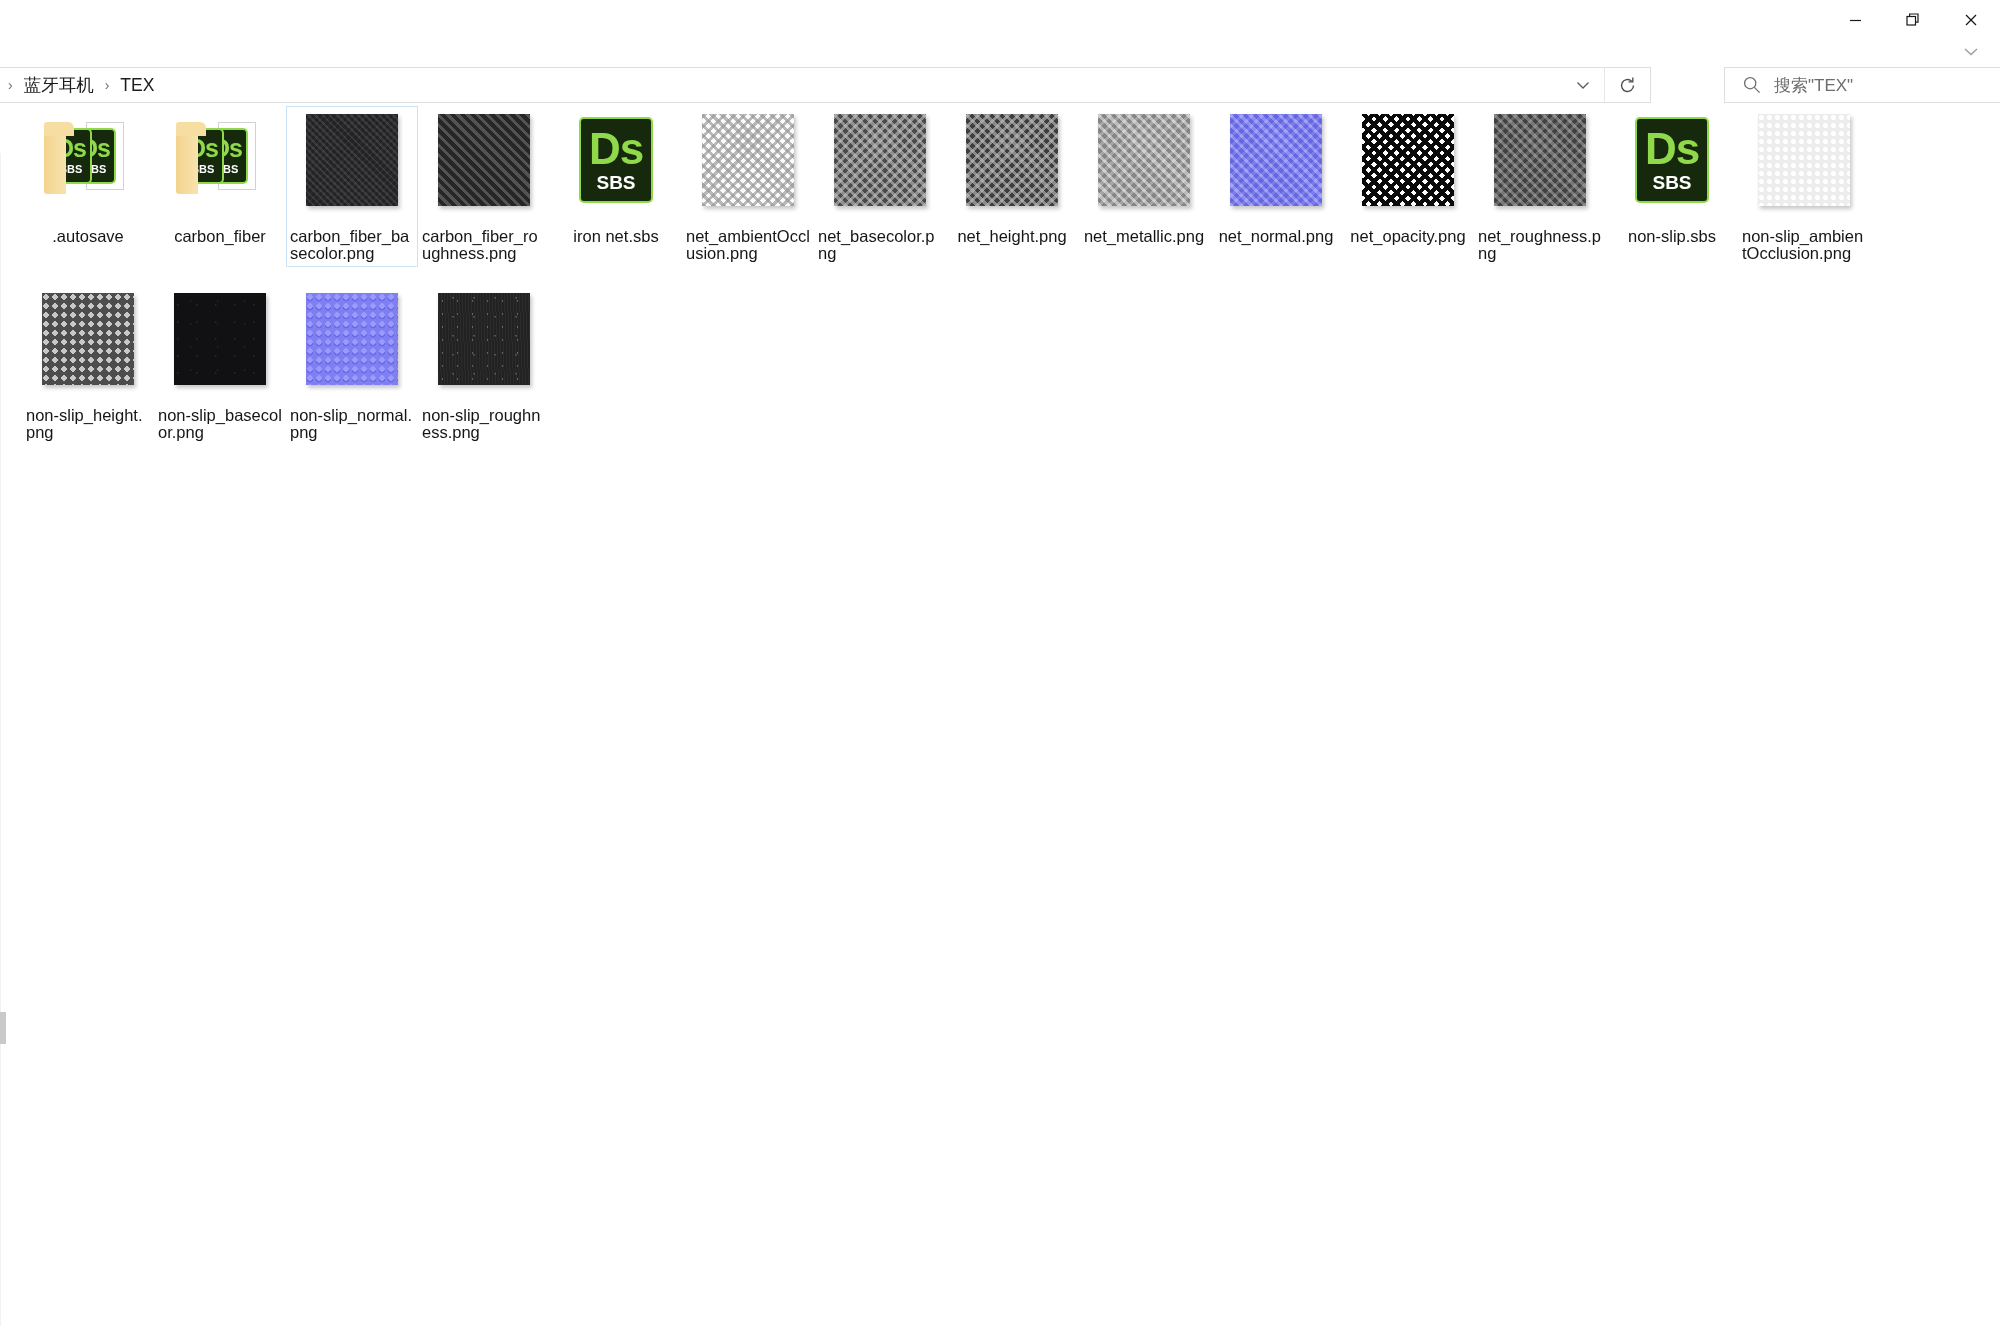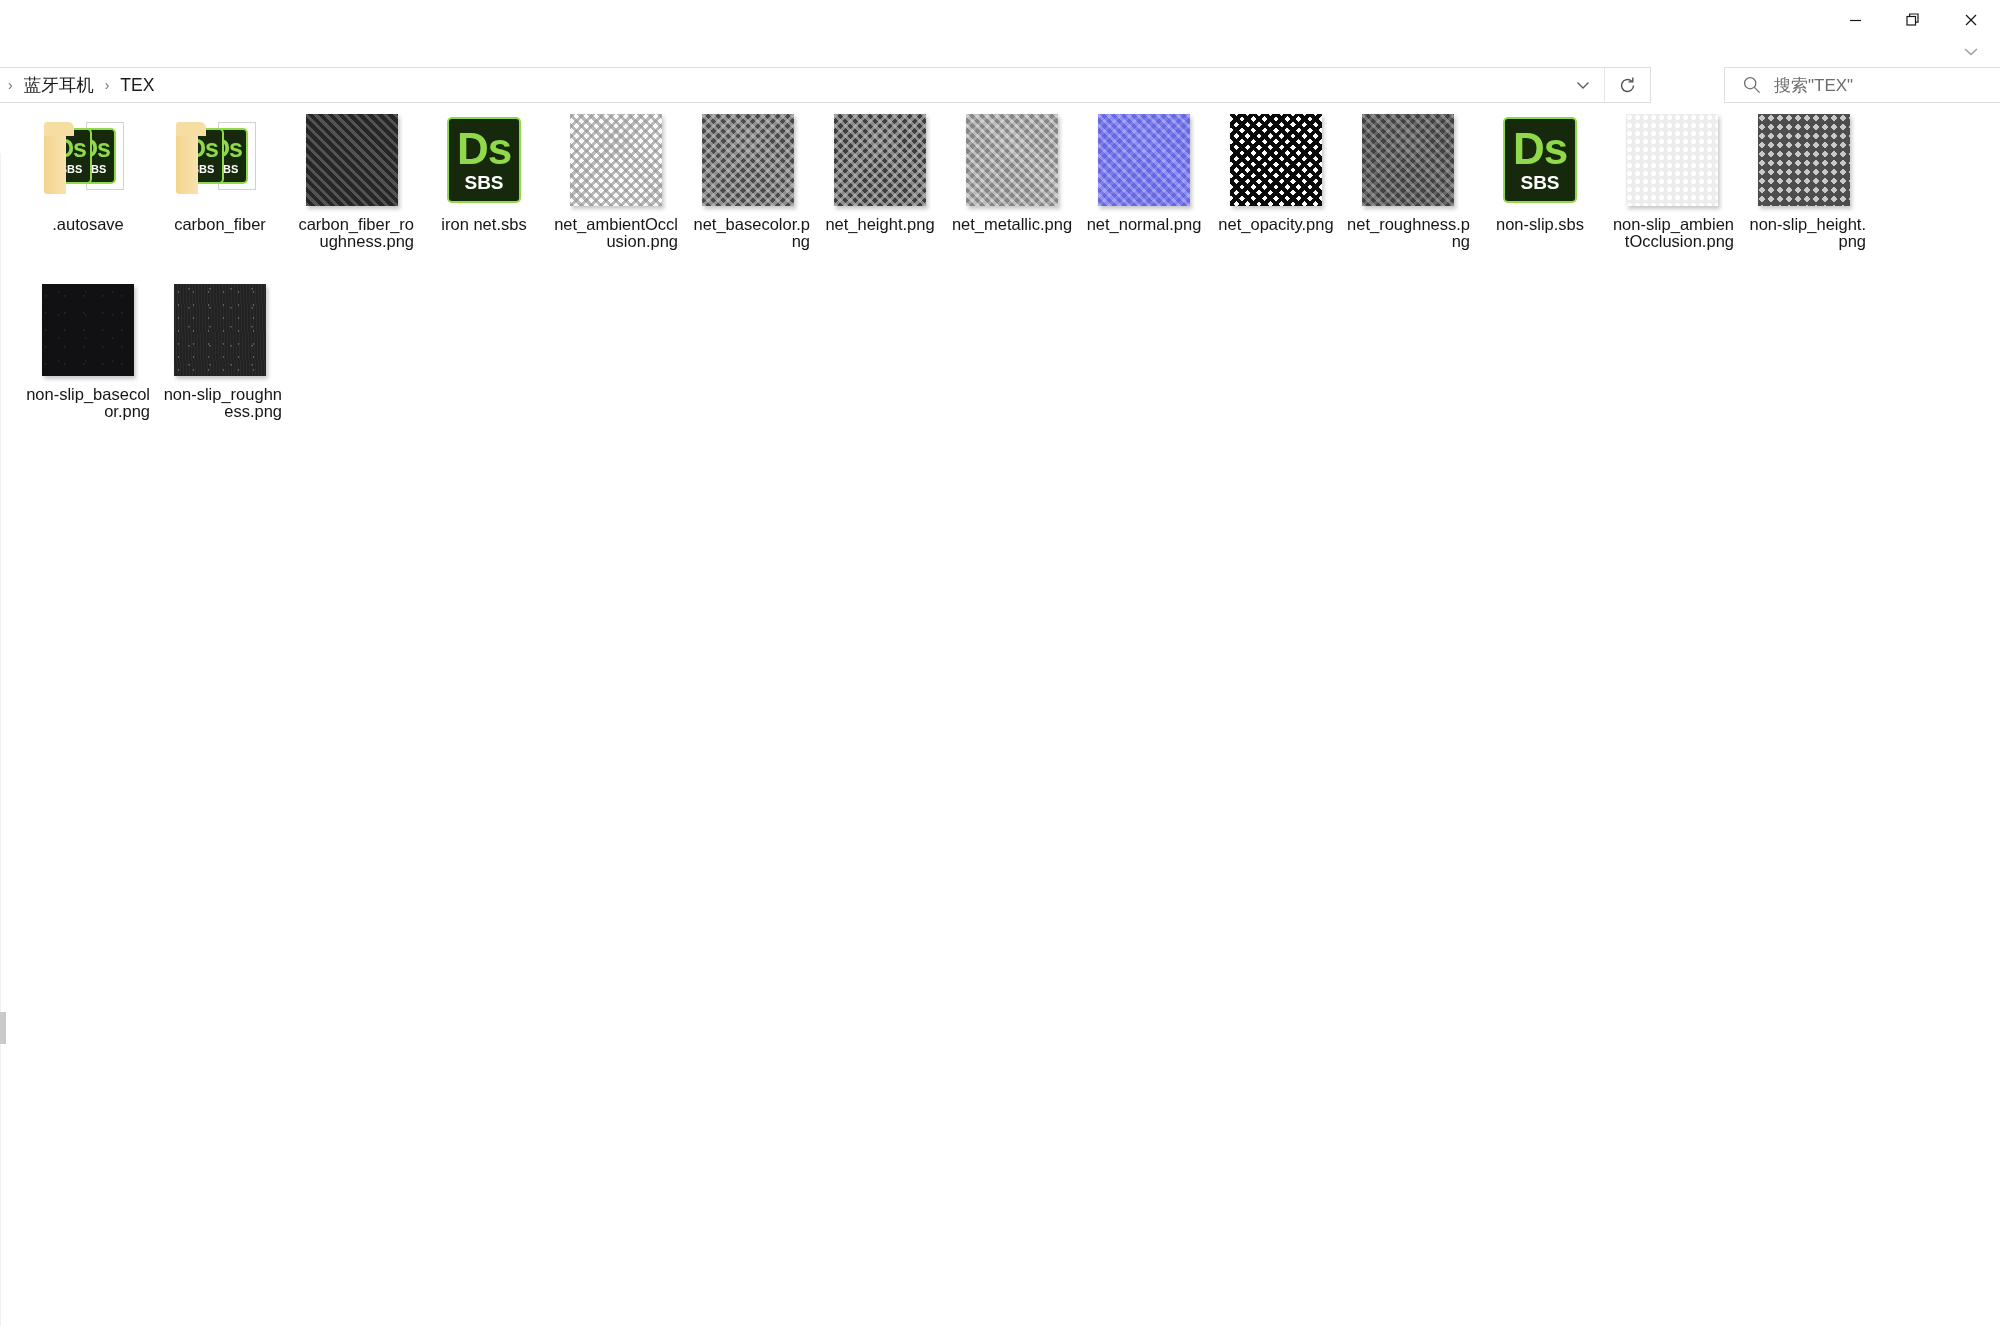--- a/index.html
+++ b/index.html
@@ -99,23 +99,23 @@
     width: 96px; height: 96px;
     position: relative;
     display: flex; align-items: center; justify-content: center;
   }
   .thumb-img {
     width: 92px; height: 92px;
     box-shadow: 2px 3px 4px rgba(0,0,0,0.22);
     background-color: #808080;
   }
   .label {
-    margin-top: 8px;
+    margin-top: 20px;
     font-size: 16.5px; line-height: 1.03;
-    color: #161616; text-align: right;
+    color: #161616; text-align: left;
     word-break: break-all;
     max-width: 126px;
   }
 
   
   .tx-carbon-base {
     background-color: #2b2b2d;
     background-image:
       repeating-linear-gradient(45deg, rgba(255,255,255,.075) 0 2px, rgba(0,0,0,.14) 2px 5px),
       repeating-linear-gradient(-45deg, rgba(255,255,255,.03) 0 2px, rgba(0,0,0,.07) 2px 5px);
@@ -339,20 +339,26 @@
       <div class="sbs-label" style="font-size:11px;line-height:1.1;margin-top:2px;">SBS</div>
     </div>
           </div>
       <div style="position:absolute;left:4px;top:14px;width:22px;height:68px;background:linear-gradient(90deg,#f3d48e,#f8e3ae);
                   border-radius:2px 0 0 3px;"></div>
       <div style="position:absolute;left:4px;top:10px;width:30px;height:14px;background:#f6dda2;
                   border-radius:3px 6px 0 0;"></div>
     </div>
         <div class="label">carbon_fiber</div>
       </div>
+      <div class="item selected">
+        <div class="thumb">
+      <div class="thumb-img tx-carbon-base"></div>
+    </div>
+        <div class="label">carbon_fiber_basecolor.png</div>
+      </div>
       <div class="item">
         <div class="thumb">
       <div class="thumb-img tx-carbon-rough"></div>
     </div>
         <div class="label">carbon_fiber_roughness.png</div>
       </div>
       <div class="item">
         <div class="folder-icon" style="display:flex;align-items:center;justify-content:center;">
       <div class="sbs-file-card" style="width:74px;height:86px;">
       <div class="sbs-ds" style="font-size:44px;line-height:1;">Ds</div>
@@ -425,18 +431,24 @@
         <div class="label">non-slip_height.png</div>
       </div>
       <div class="item">
         <div class="thumb">
       <div class="thumb-img tx-ns-base"></div>
     </div>
         <div class="label">non-slip_basecolor.png</div>
       </div>
       <div class="item">
         <div class="thumb">
+      <div class="thumb-img tx-ns-normal"></div>
+    </div>
+        <div class="label">non-slip_normal.png</div>
+      </div>
+      <div class="item">
+        <div class="thumb">
       <div class="thumb-img tx-ns-rough"></div>
     </div>
         <div class="label">non-slip_roughness.png</div>
       </div>
     </div>
 </div>
 
 </body></html>

